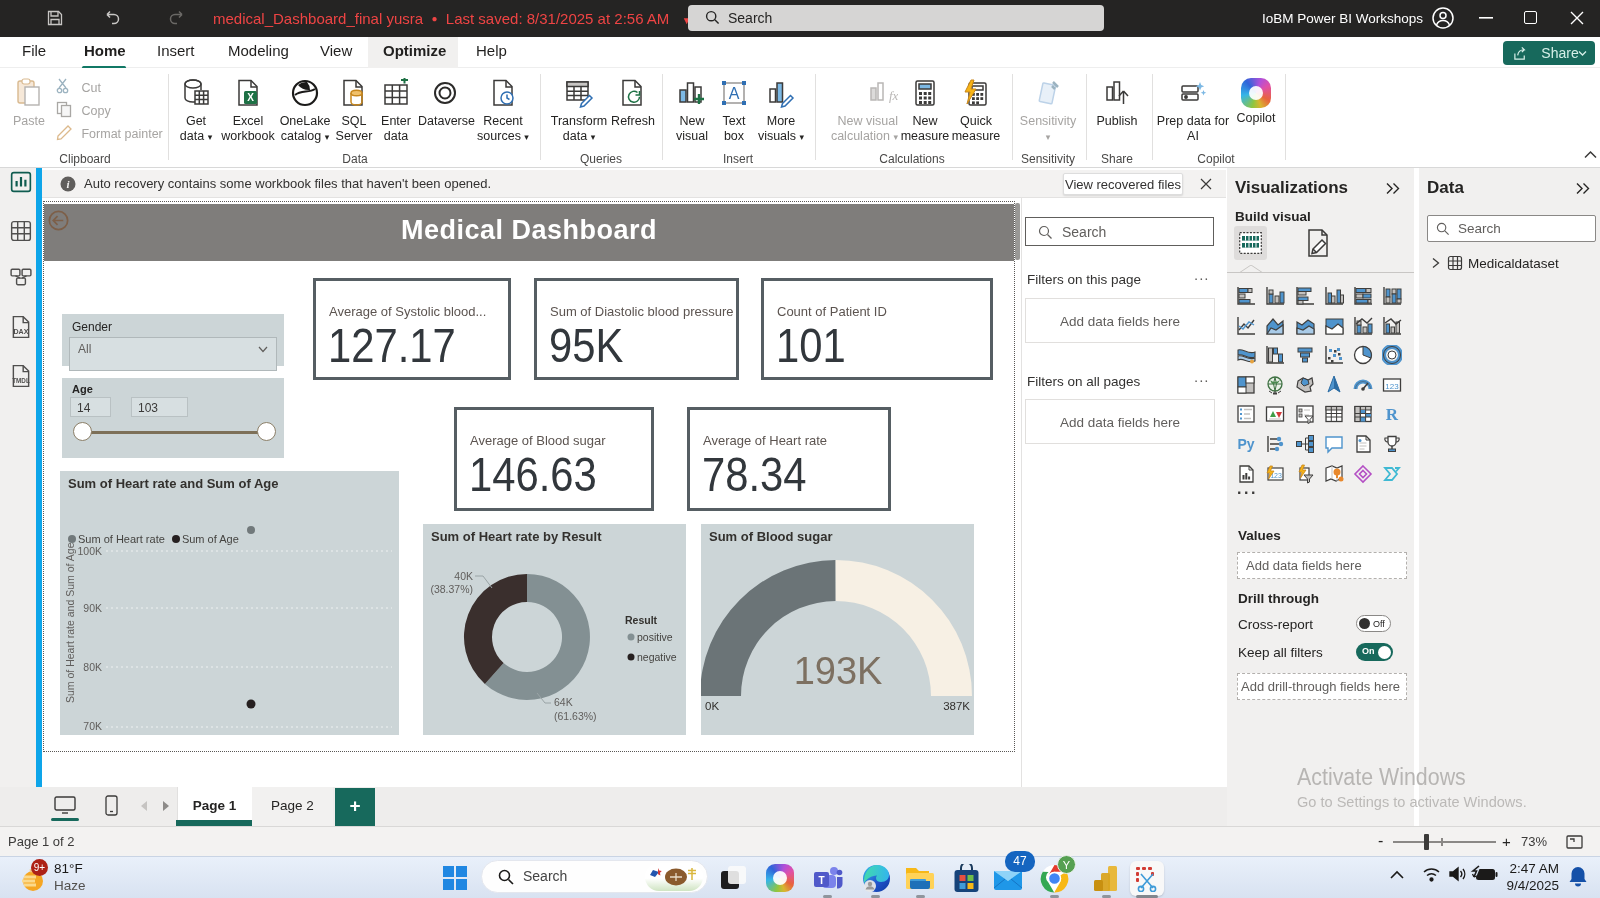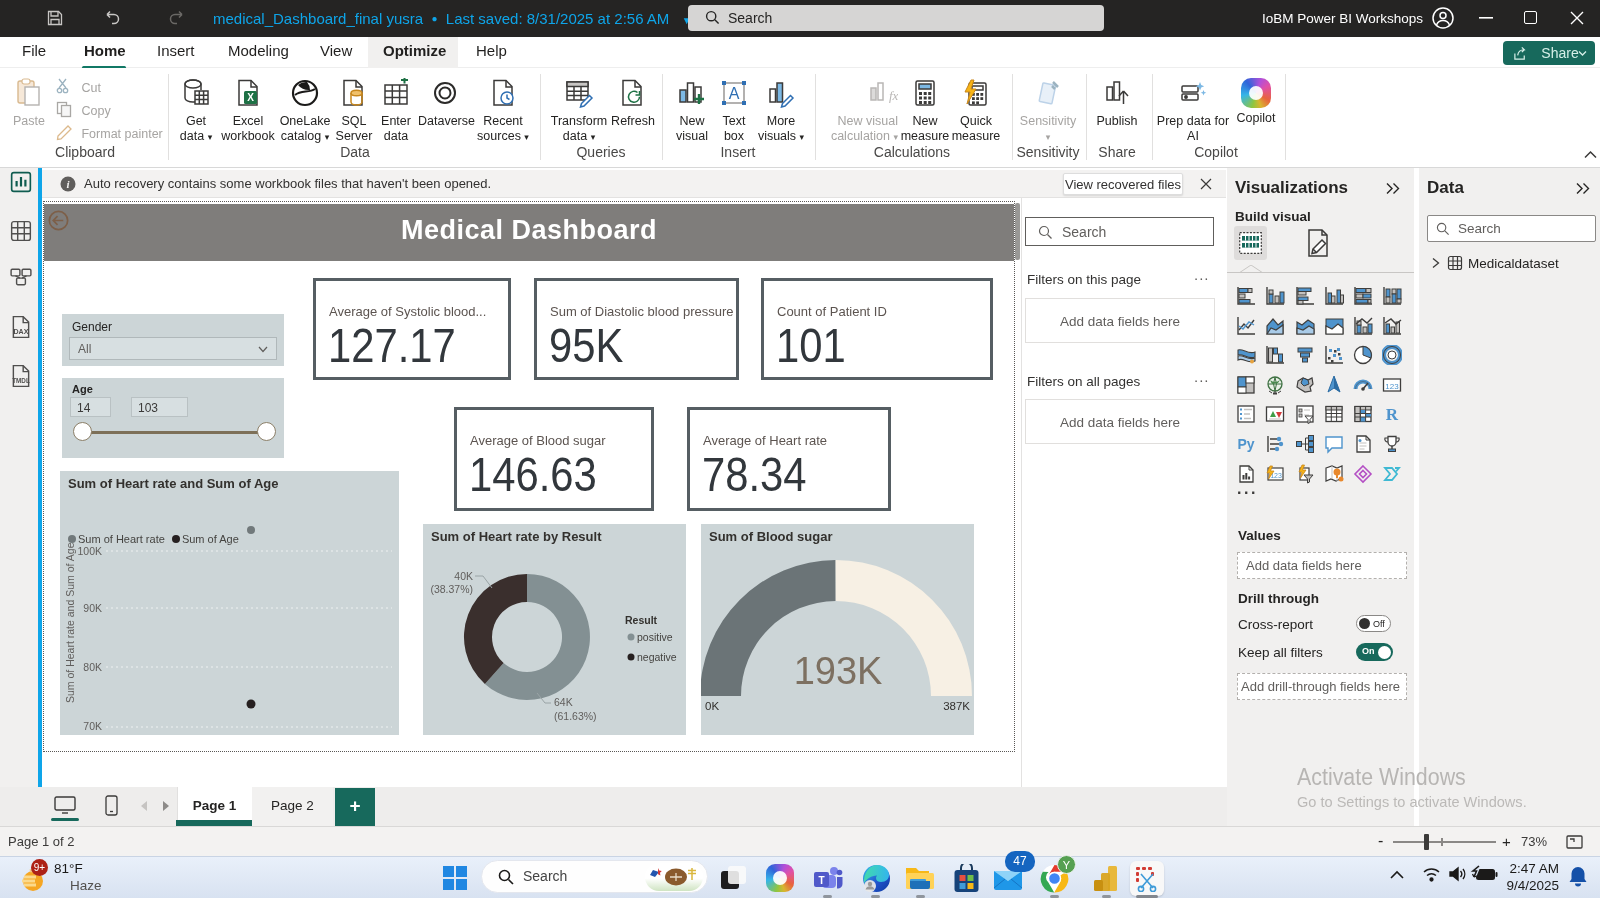--- a/index.html
+++ b/index.html
@@ -3,44 +3,44 @@
 <meta charset="utf-8">
 <style>
 * { margin:0; padding:0; box-sizing:border-box; }
 html,body { width:1600px; height:898px; overflow:hidden; }
 body { font-family:"Liberation Sans", sans-serif; position:relative; background:#fff; }
 .abs { position:absolute; }
 
 
 #titlebar { left:0; top:0; width:1600px; height:37px; background:#252423; color:#fff; }
 #titlebar .ticon { position:absolute; top:9px; width:18px; height:18px; }
-#ttext { position:absolute; left:213px; top:10px; font-size:15px; color:#0ea5e9; }
+#ttext { position:absolute; left:213px; top:10px; font-size:15px; color:#ef4444; }
 #tsearch { position:absolute; left:688px; top:5px; width:416px; height:26px; background:#d6d5d4; border-radius:4px; color:#252423; font-size:14px; line-height:26px; }
 #tright { position:absolute; left:1262px; top:11px; font-size:13.5px; }
 
 
 #menubar { left:0; top:37px; width:1600px; height:31px; background:#fff; border-bottom:1px solid #eee; }
 .menuitem { position:absolute; top:5px; font-size:15px; color:#201f1e; }
 #sharebtn { position:absolute; left:1503px; top:4px; width:92px; height:24px; background:#17695c; border-radius:4px; color:#d5efe8; font-size:14px; text-align:center; line-height:24px; }
 
 
 #ribbon { left:0; top:68px; width:1600px; height:100px; background:#fff; border-bottom:1px solid #d8d8d8; }
-.rgroup-label { position:absolute; top:76px; font-size:14px; color:#494847; text-align:center; }
+.rgroup-label { position:absolute; top:84px; font-size:12px; color:#494847; text-align:center; }
 .rsep { position:absolute; top:6px; width:1px; height:86px; background:#e1e0df; }
 .rbtn { position:absolute; top:10px; text-align:center; font-size:12.5px; color:#252423; }
 .rbtn .lbl { margin-top:3px; line-height:15px; }
 .rbtn.dis { color:#a6a4a2; }
 .rcollapse { position:absolute; left:1584px; top:82px; font-size:13px; color:#444; }
 
 
 #notif { left:42px; top:170px; width:1184px; height:28px; background:#f3f2f1; border-bottom:1px solid #e3e2e1; font-size:13px; color:#323130; }
 #notifbtn { position:absolute; left:1021px; top:3px; width:120px; height:22px; background:#fff; border:1px solid #ddd; border-radius:2px; text-align:center; line-height:21px; box-shadow:0 1px 2px rgba(0,0,0,.12); }
 
 
-#sidebar { left:0; top:168px; width:42px; height:660px; background:#f1f0ef; border-right:4px solid #0ea5e9;text-decoration:underline; }
+#sidebar { left:0; top:168px; width:42px; height:660px; background:#f1f0ef; border-right:6px solid #0ea5e9;text-decoration:underline; }
 
 
 #canvasarea { left:42px; top:198px; width:979px; height:630px; background:#fff; }
 #page { position:absolute; left:2px; top:4px; width:970px; height:549px; background:#fff; outline:1.5px dotted #5a5856; }
 #dashheader { position:absolute; left:0px; top:2px; width:970px; height:57px; background:#7f7d7b; }
 #dashheader h1 { font-size:27px; color:#fff; text-align:center; font-weight:bold; letter-spacing:.5px; padding-top:11px; font-family:"Liberation Sans",sans-serif; }
 .kpi { position:absolute; background:#fff; border:3px solid #565e63; }
 .kpi .klabel { position:absolute; left:13px; top:23px; font-size:13px; color:#5c5450; }
 .kpi .kval { position:absolute; left:12px; top:37px; font-size:48px; color:#32373c; transform:scaleX(.87); transform-origin:left; }
 .slicer { position:absolute; background:#ccd5d7; }
@@ -403,21 +403,21 @@
       <div class="klabel">Average of Blood sugar</div>
       <div class="kval">146.63</div>
     </div>
     <div class="kpi" style="left:643px;top:205px;width:204px;height:104px;">
       <div class="klabel">Average of Heart rate</div>
       <div class="kval">78.34</div>
     </div>
 
     <div class="slicer" style="left:18px;top:112px;width:222px;height:52px;">
       <div style="position:absolute;left:10px;top:6px;font-size:12px;color:#252423;">Gender</div>
-      <div style="position:absolute;left:7px;top:23px;width:208px;height:23px;background:#d7dfe1;border:1px solid #b0b8ba;">
+      <div style="position:absolute;left:7px;top:23px;width:208px;height:34px;background:#d7dfe1;border:1px solid #b0b8ba;">
         <span style="position:absolute;left:8px;top:4px;font-size:12px;color:#605e5c;">All</span>
         <svg style="position:absolute;right:8px;top:8px;width:10px;height:7px" viewBox="0 0 10 7" fill="none" stroke="#605e5c" stroke-width="1.2">
             <path d="M1 1 L5 5.5 L9 1"></path>
           </svg>
       </div>
     </div>
 
     <div class="slicer" style="left:18px;top:176px;width:222px;height:80px;">
       <div style="position:absolute;left:10px;top:5px;font-size:11px;color:#252423;font-weight:bold;">Age</div>
       <div style="position:absolute;left:8px;top:19px;width:41px;height:20px;background:#d7dfe1;border:1px solid #b9c1c3;">
@@ -876,21 +876,21 @@
 </div>
 <div class="abs" id="taskbar">
 
   <svg style="position:absolute;left:16px;top:6px;width:34px;height:32px" viewBox="0 0 34 32">
       <circle cx="17" cy="18" r="10" fill="#f5a623"></circle>
       <path d="M8 14 h12 M6 18 h13 M8 22 h12" stroke="#fbd98c" stroke-width="3"></path>
       <path d="M14 8 a8 8 0 0 1 10 4" stroke="#f0c987" stroke-width="3" fill="none"></path>
     </svg>
   <div style="position:absolute;left:31px;top:2px;width:17px;height:17px;border-radius:50%;background:#ad2217;color:#fff;font-size:10px;text-align:center;line-height:17px;">9+</div>
   <div style="position:absolute;left:54px;top:4px;font-size:13.5px;color:#1b1a19;">81°F</div>
-  <div style="position:absolute;left:54px;top:21px;font-size:13.5px;color:#52504e;margin-left:16px;">Haze</div>
+  <div style="position:absolute;left:54px;top:21px;font-size:13.5px;color:#52504e;">Haze</div>
 
   <svg style="position:absolute;left:443px;top:9px;width:24px;height:24px" viewBox="0 0 24 24">
       <g fill="#2087e2">
         <rect x="0" y="0" width="11" height="11"></rect>
         <rect x="13" y="0" width="11" height="11"></rect>
         <rect x="0" y="13" width="11" height="11"></rect>
         <rect x="13" y="13" width="11" height="11"></rect>
       </g>
     </svg>
 

